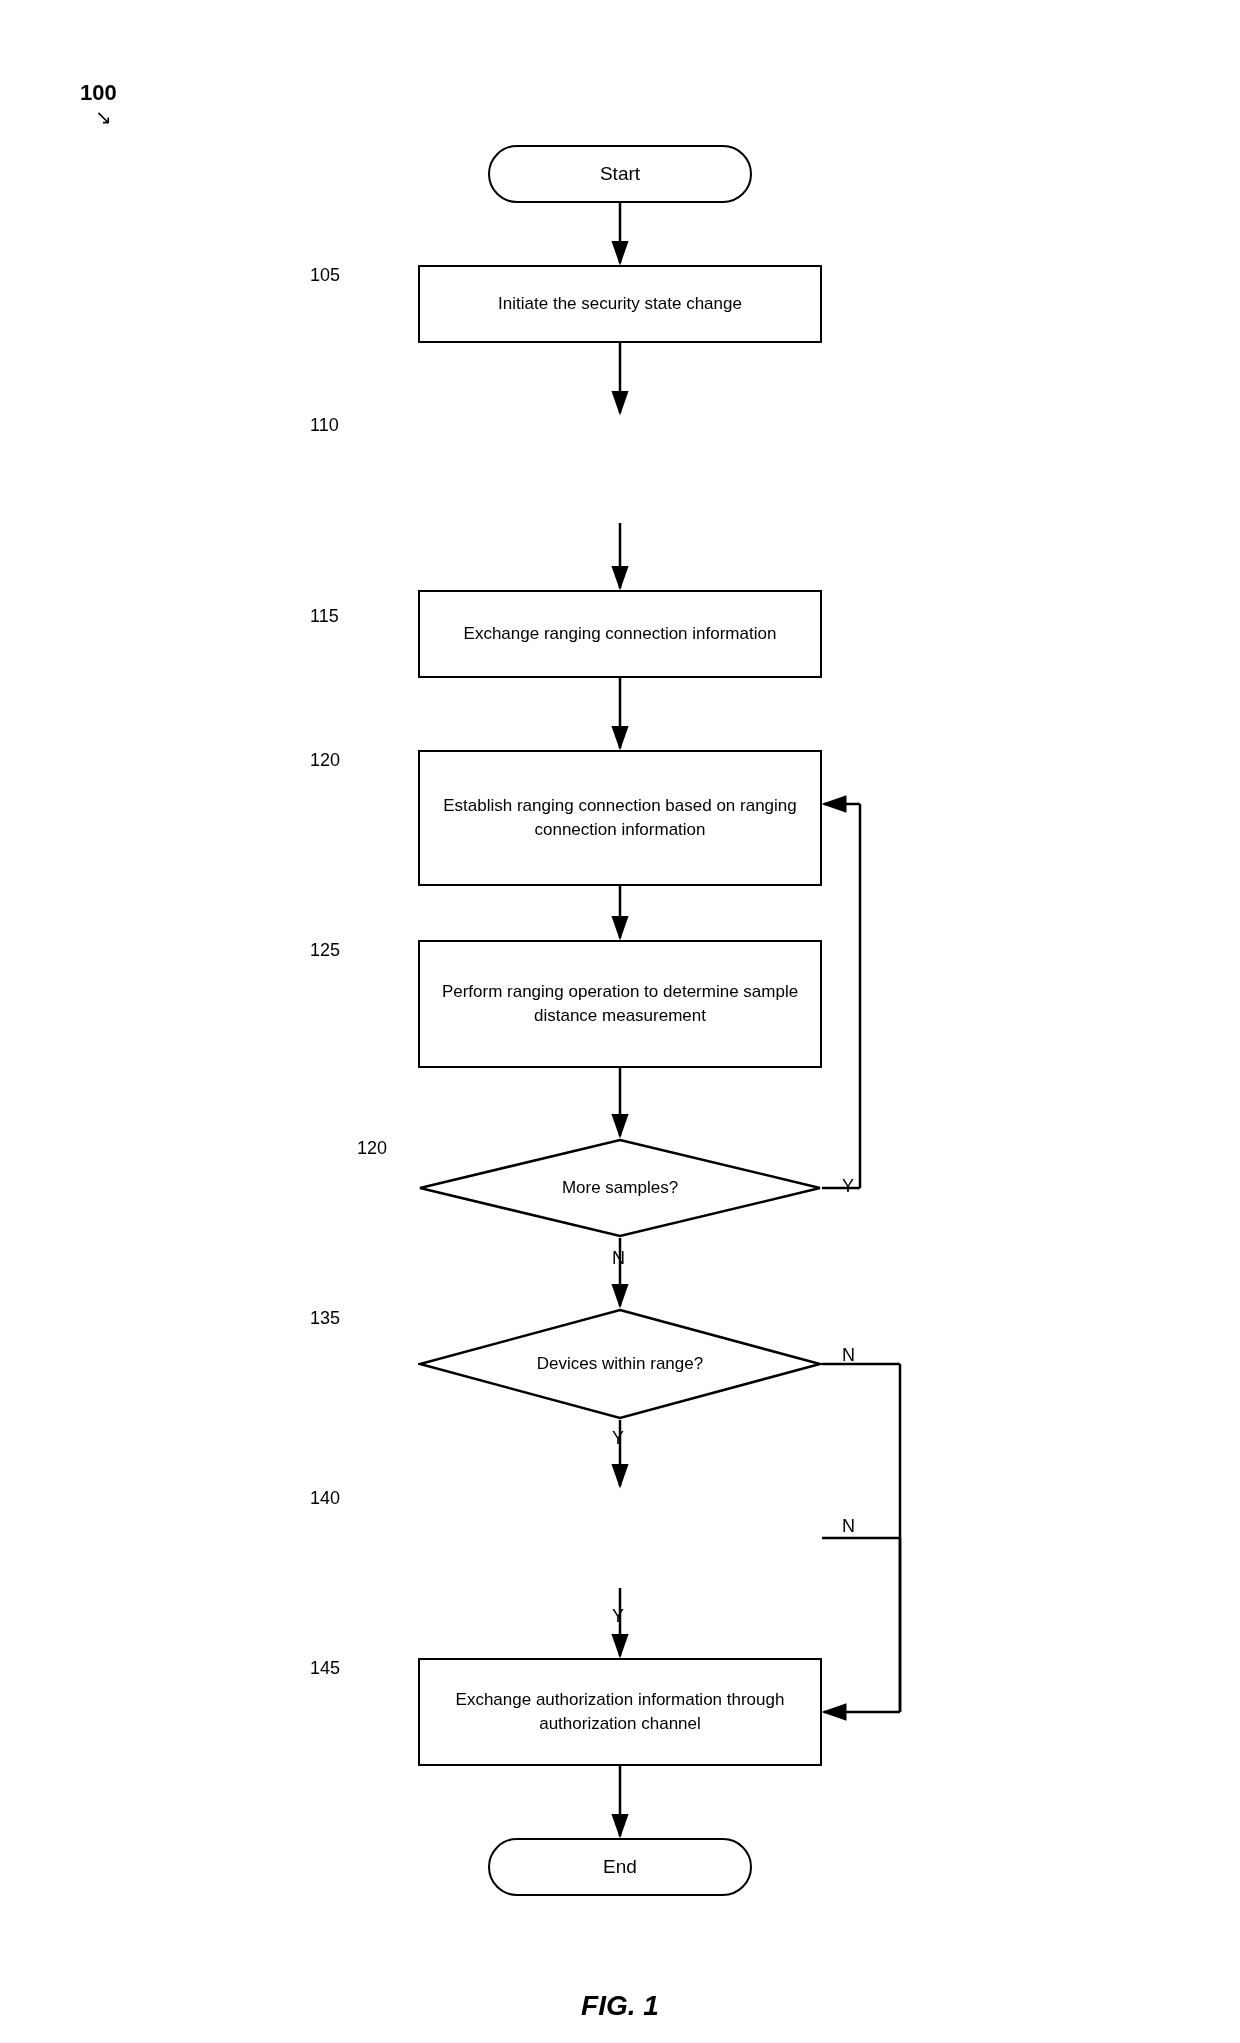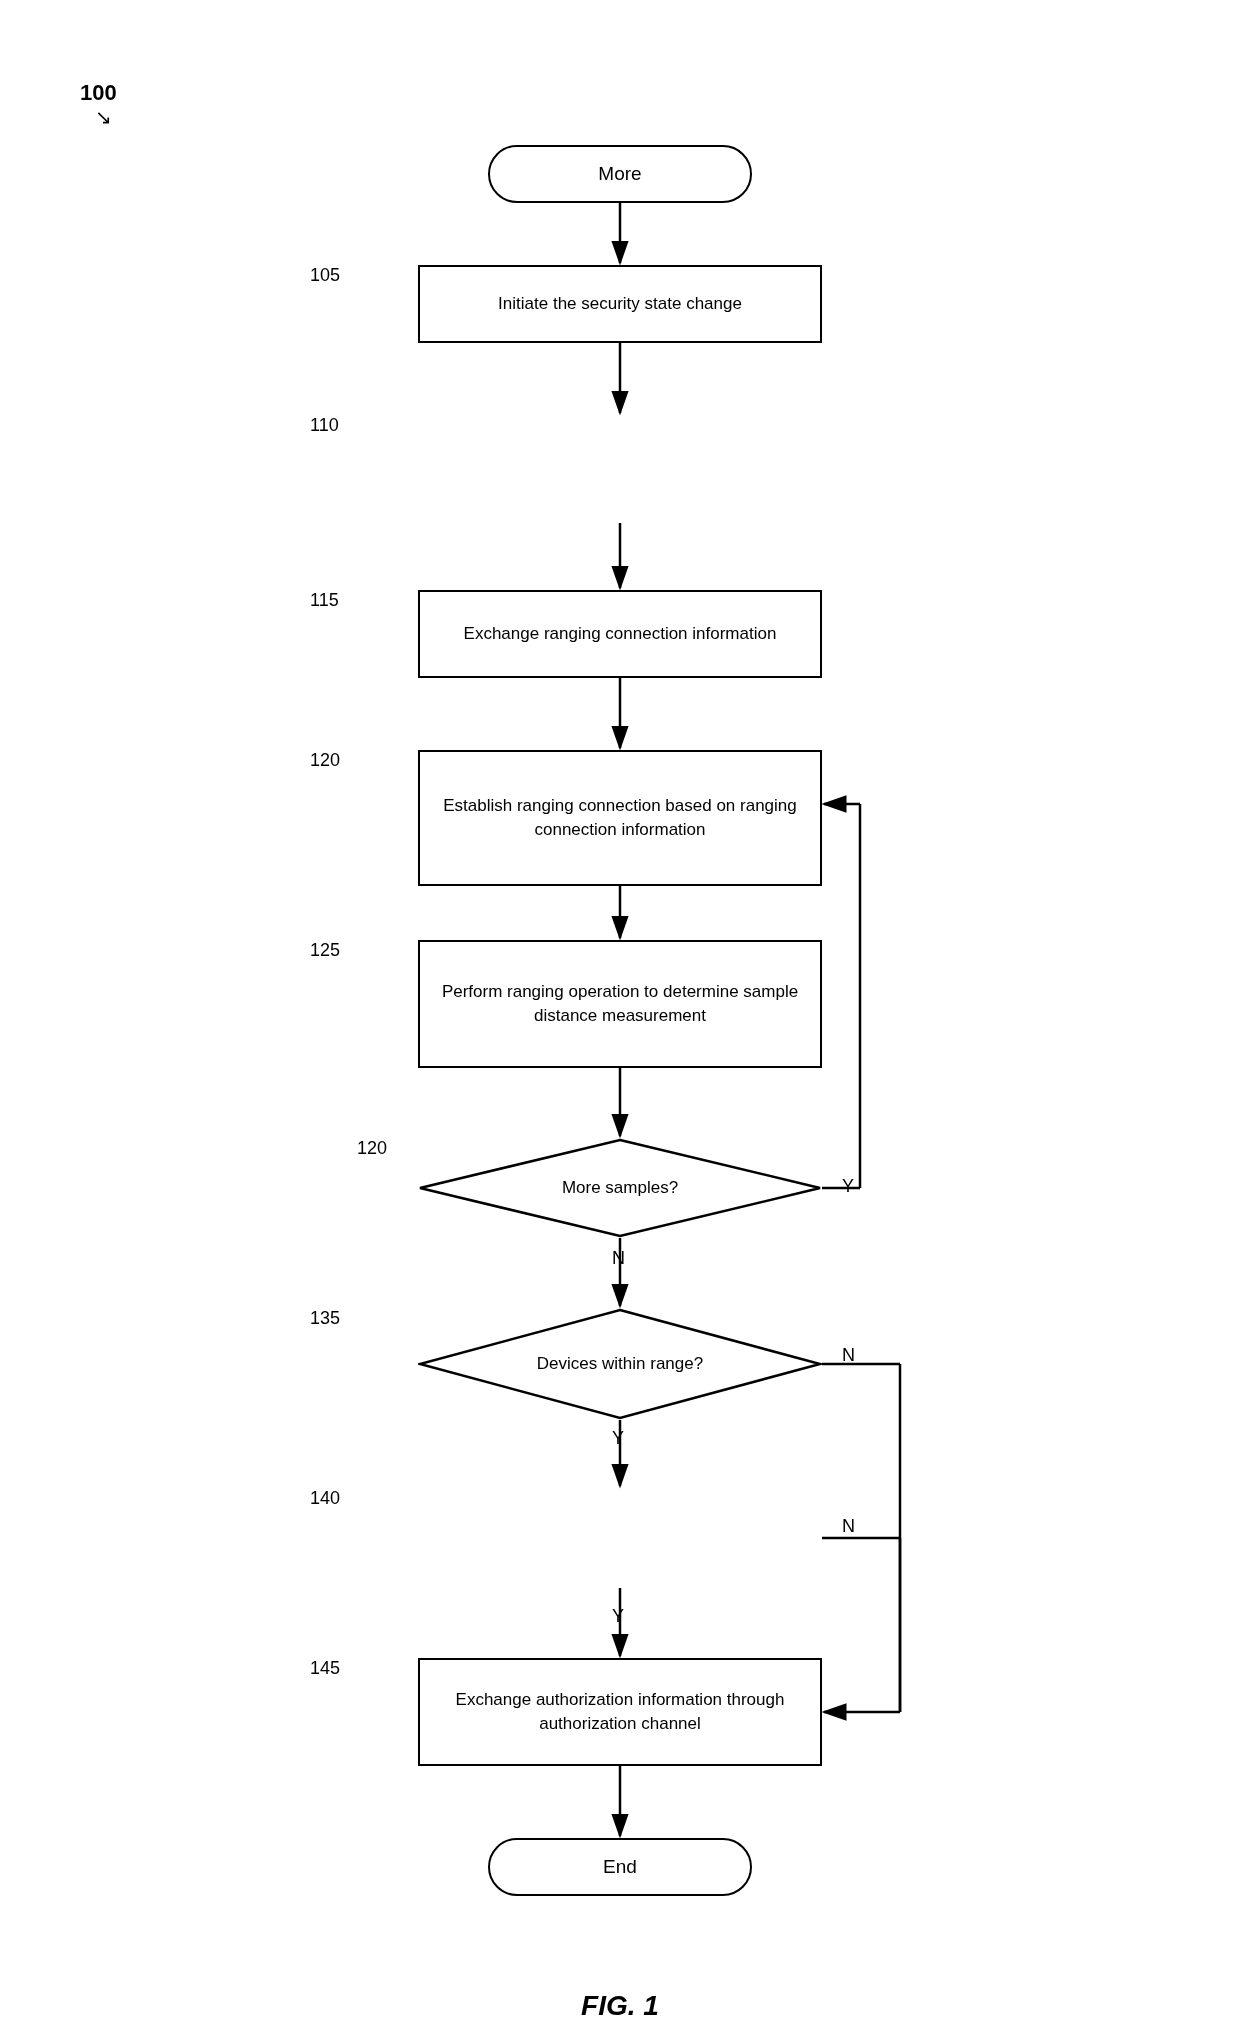--- a/index.html
+++ b/index.html
@@ -165,33 +165,33 @@
 
     <line x1="900" y1="1538" x2="900" y2="1712" stroke="#000" stroke-width="2.5"></line>
 
     <line x1="620" y1="1588" x2="620" y2="1656" stroke="#000" stroke-width="2.5" marker-end="url(#arrowhead)"></line>
 
     <line x1="620" y1="1766" x2="620" y2="1836" stroke="#000" stroke-width="2.5" marker-end="url(#arrowhead)"></line>
 
   </svg>
 
   <div class="flow-el rounded-rect" style="left:488px; top:145px; width:264px; height:58px; font-size:19px;">
-    <span>More</span>
+    <span>Start</span>
   </div>
 
   <div class="step-label" style="left:310px; top:265px;">105</div>
 
   <div class="flow-el rect" style="left:418px; top:265px; width:404px; height:78px; font-size:17px; padding: 6px 14px;">
     <span>Initiate the security state change</span>
   </div>
 
   <div class="step-label" style="left:310px; top:415px;">110</div>
 
 
-  <div class="step-label" style="left:310px; top:590px;text-align:center;">115</div>
+  <div class="step-label" style="left:310px; top:606px;text-align:center;">115</div>
 
   <div class="flow-el rect" style="left:418px; top:590px; width:404px; height:88px; font-size:17px; padding:8px 14px; line-height:1.4;">
     <span>Exchange ranging connection information</span>
   </div>
 
   <div class="step-label" style="left:310px; top:750px;">120</div>
 
   <div class="flow-el rect" style="left:418px; top:750px; width:404px; height:136px; font-size:17px; padding:8px 14px; line-height:1.4;">
     <span>Establish ranging connection based on ranging connection information</span>
   </div>

